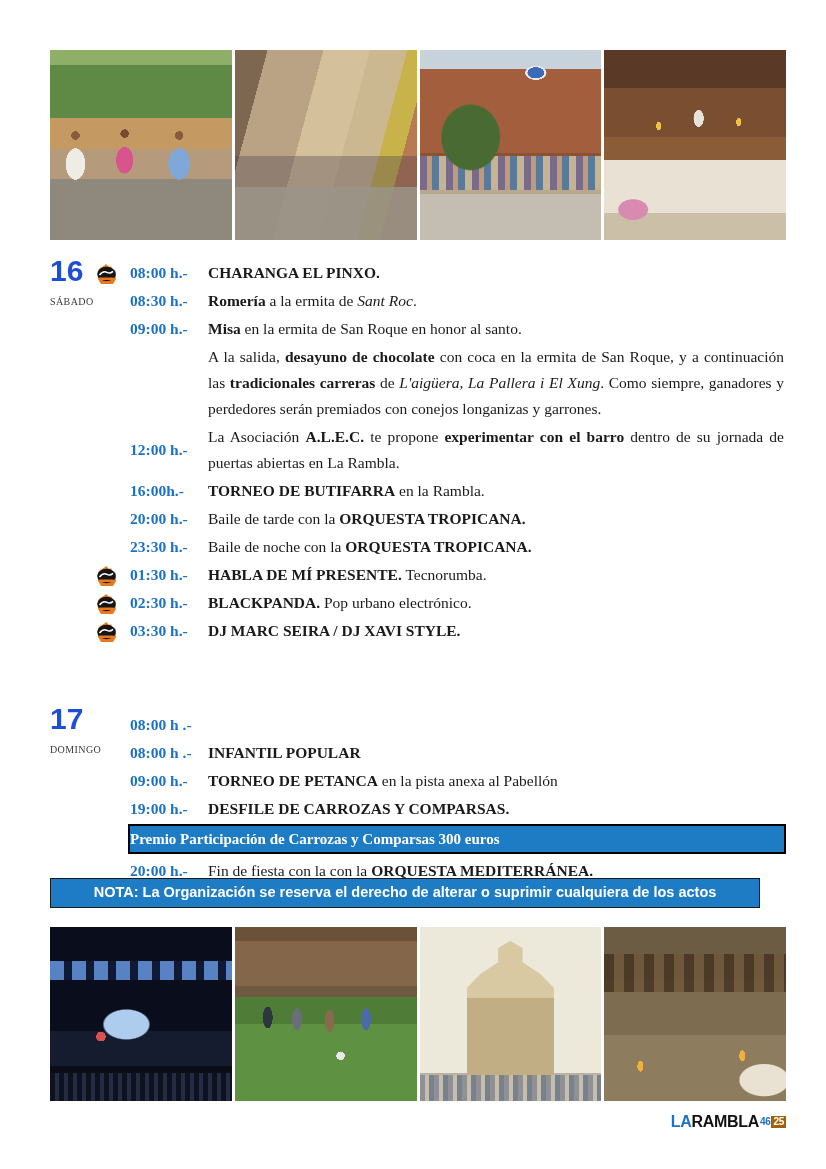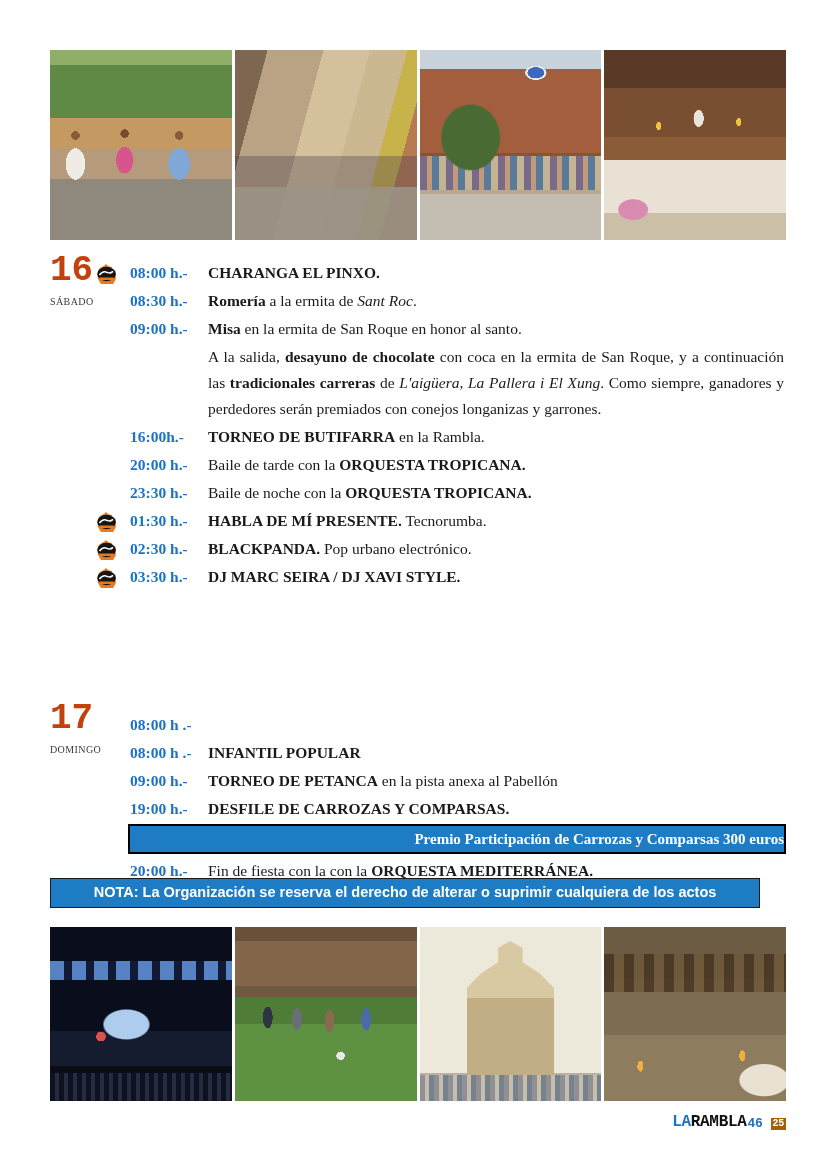--- a/index.html
+++ b/index.html
@@ -58,50 +58,50 @@
     radial-gradient(5px 9px at 76% 74%, #f0b040 0 60%, transparent 61%),
     radial-gradient(40px 26px at 88% 88%, #e9e2d2 0 60%, transparent 64%),
     repeating-linear-gradient(90deg,rgba(70,52,34,.85) 0 10px,rgba(110,88,58,.85) 10px 20px) 0 20%/100% 22% no-repeat,
     linear-gradient(180deg,#6c5c44 0 30%,#7e6c50 30% 62%,#8e7c5e 62%)}
 
   
   .day-block{position:absolute;left:50px;width:736px}
   #day16{top:256px}
   #day17{top:704px}
   .day-header{position:absolute;left:0;top:2px;width:48px}
-  .day-number{display:block;font-family:Liberation Mono, monospace;font-weight:bold;
-              font-size:36px;line-height:26px;color:#c2410c}
+  .day-number{display:block;font-family:Liberation Sans, sans-serif;font-weight:bold;
+              font-size:30px;line-height:26px;color:#1d4ed8}
   .day-weekday{display:block;font-family:Liberation Serif, serif;font-size:10px;
                color:#3a3a3a;letter-spacing:.4px;margin-top:12px}
   .events{margin-left:42px;padding-top:4px}
   #day17 .events{padding-top:8px}
   .event-row{display:flex;align-items:center;margin-bottom:2px;font-size:15.5px;line-height:26px}
   .icon-slot{flex:0 0 38px;width:38px;padding-top:3px}
   .icon-slot svg{display:block;margin-left:2px}
   .time{flex:0 0 78px;font-weight:bold;color:#1c72c4;white-space:nowrap}
   .desc{flex:1;text-align:justify;padding-right:2px}
   .desc b{font-weight:bold}
   .desc i{font-style:italic}
   .prize-banner{margin:2px 0 4px 36px;width:658px;box-sizing:border-box;height:30px;
                 background:#1d7cc4;border:2px solid #000;color:#fff;font-weight:bold;
-                font-size:15px;text-align:right;line-height:26px}
+                font-size:15px;text-align:left;line-height:26px}
 
   
   .note-banner{position:absolute;left:50px;top:878px;width:710px;height:30px;box-sizing:border-box;
                background:#1d7cc4;border:1px solid #1a1a1a;color:#fff;
                font-family:"Liberation Sans",sans-serif;font-weight:bold;font-size:14.5px;
                text-align:center;line-height:27px}
 
   
-  .footer{position:absolute;right:40px;top:1114px;display:flex;align-items:flex-end;
-          font-family:Liberation Mono, monospace;font-weight:bold;letter-spacing:-.3px}
+  .footer{position:absolute;right:40px;top:1114px;display:flex;align-items:center;
+          font-family:Liberation Sans, sans-serif;font-weight:bold;letter-spacing:-.3px}
   .brand-la{color:#1c72c4;font-size:16px;line-height:16px}
   .brand-rambla{color:#111;font-size:16px;line-height:16px}
-  .issue{color:#1c72c4;font-size:13px;line-height:12px;margin-left:1px}
-  .pagenum{color:#fff;background:#a16207;font-size:10px;line-height:12px;padding:0 2px;margin-left:8px}
+  .issue{color:#1c72c4;font-size:10px;line-height:12px;margin-left:1px}
+  .pagenum{color:#fff;background:#a16207;font-size:10px;line-height:12px;padding:0 2px;margin-left:1px}
 </style>
 </head>
 <body>
 
 <div class="page">
 
   <div class="photo-strip top">
     <div class="photo p-race" title="street-runners-race"></div>
     <div class="photo p-street" title="kids-street-race"></div>
     <div class="photo p-plaza" title="plaza-group-photo"></div>
@@ -136,20 +136,25 @@
           <span class="time">09:00 h.-</span>
           <span class="desc"><b>Misa</b><span> en la ermita de San Roque en honor al santo.</span></span>
         </div>
         <div class="event-row">
           <span class="icon-slot"></span>
           <span class="time"></span>
           <span class="desc"><span>A la salida, </span><b>desayuno de chocolate</b><span> con coca en la ermita de San Roque, y a continuación las </span><b>tradicionales carreras</b><span> de </span><i>L'aigüera, La Pallera i El Xung</i><span>. Como siempre, ganadores y perdedores serán premiados con conejos longanizas y garrones.</span></span>
         </div>
         <div class="event-row">
           <span class="icon-slot"></span>
+          <span class="time">12:00 h.-</span>
+          <span class="desc"><span>La Asociación </span><b>A.L.E.C.</b><span> te propone </span><b>experimentar con el barro</b><span> dentro de su jornada de puertas abiertas en La Rambla.</span></span>
+        </div>
+        <div class="event-row">
+          <span class="icon-slot"></span>
           <span class="time">16:00h.-</span>
           <span class="desc"><b>TORNEO DE BUTIFARRA</b><span> en la Rambla.</span></span>
         </div>
         <div class="event-row">
           <span class="icon-slot"></span>
           <span class="time">20:00 h.-</span>
           <span class="desc"><span>Baile de tarde con la </span><b>ORQUESTA TROPICANA.</b></span>
         </div>
         <div class="event-row">
           <span class="icon-slot"></span>

